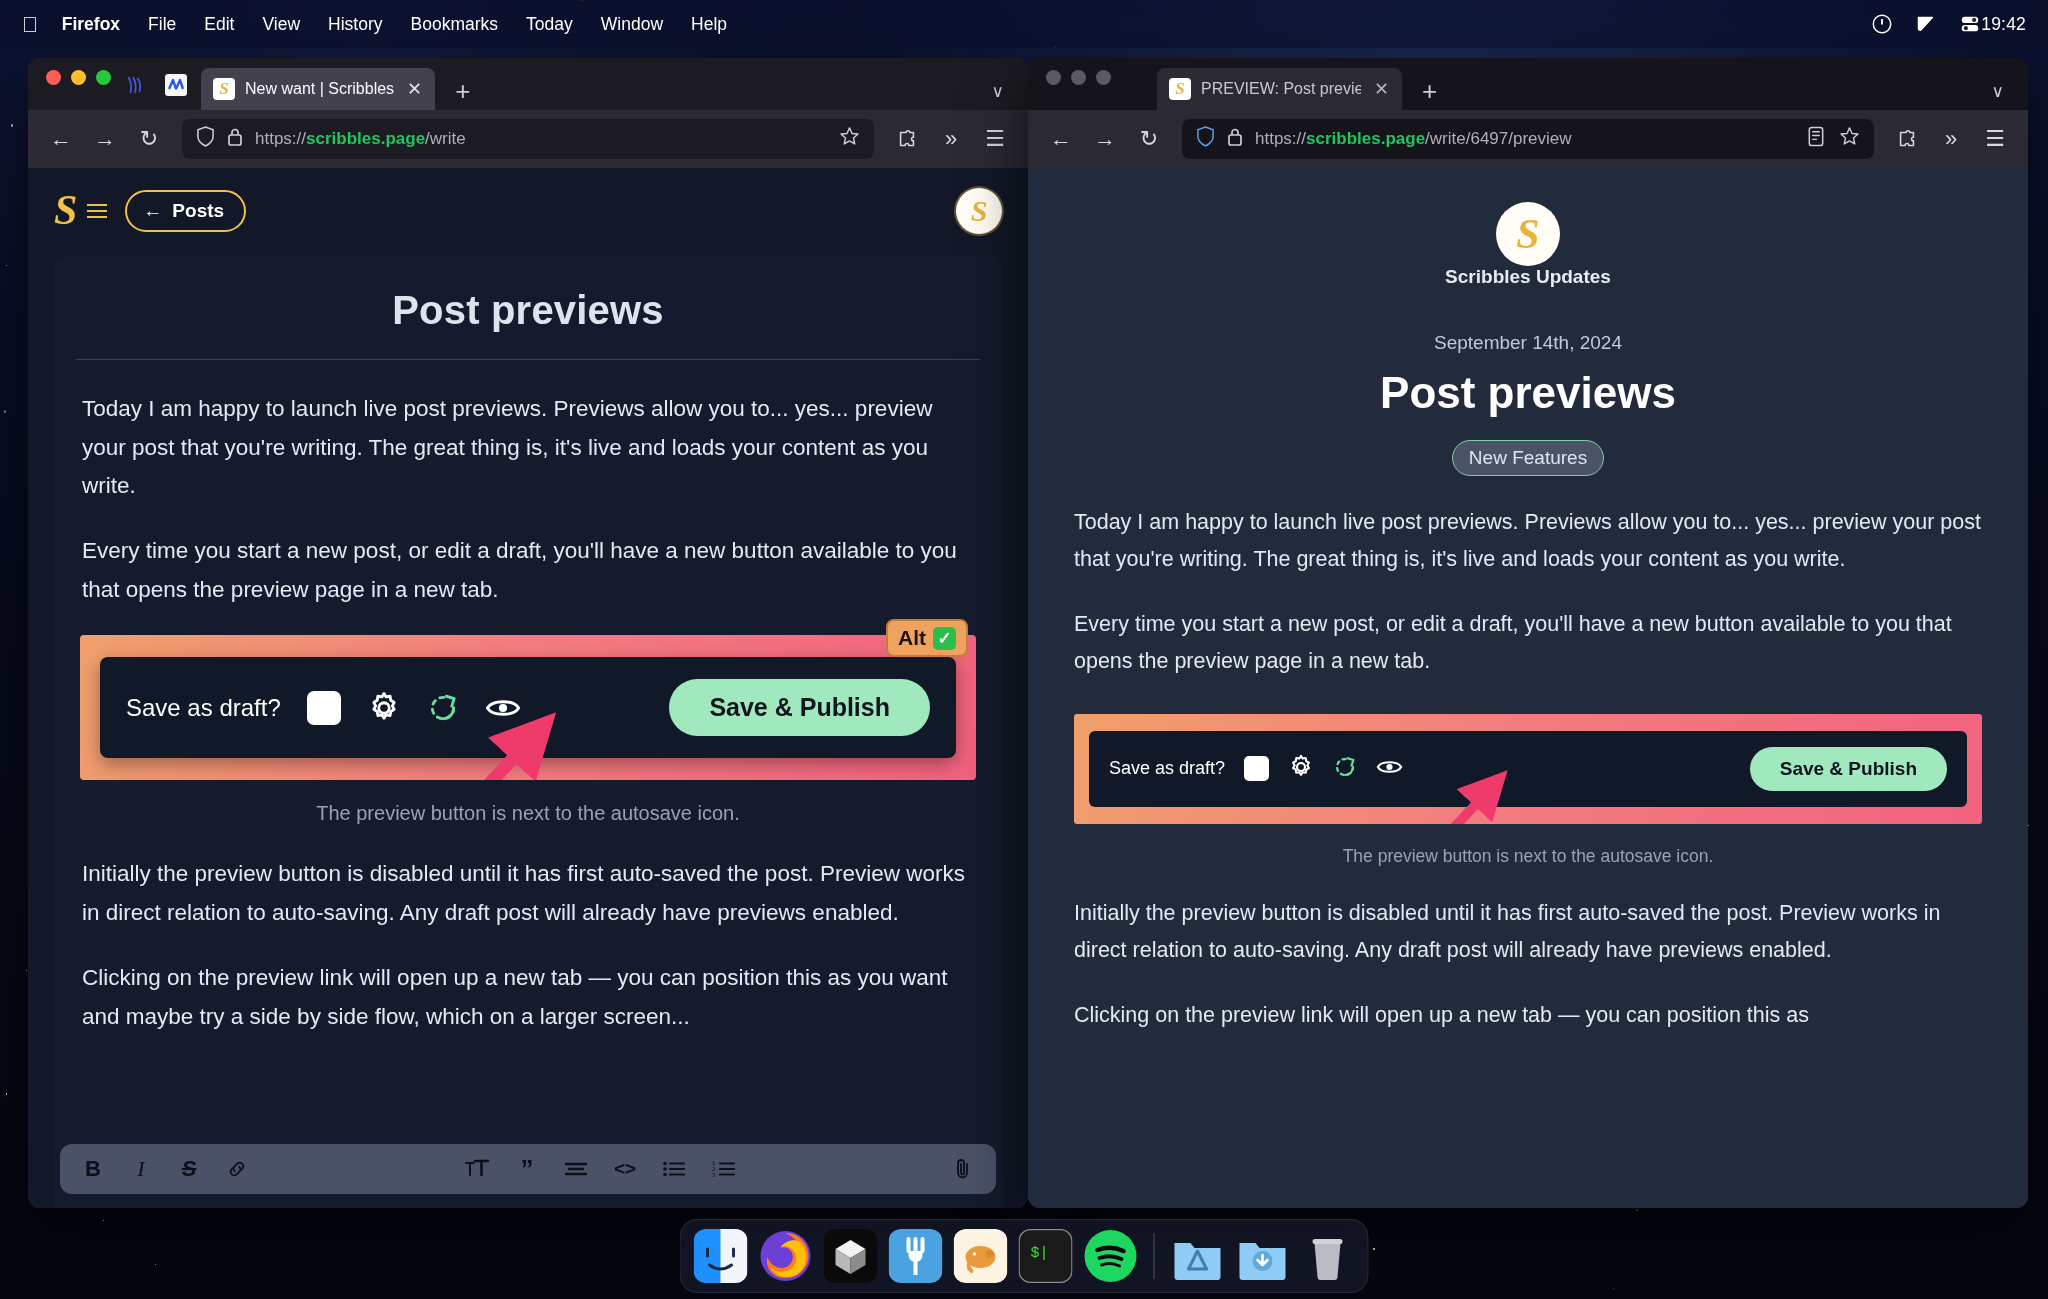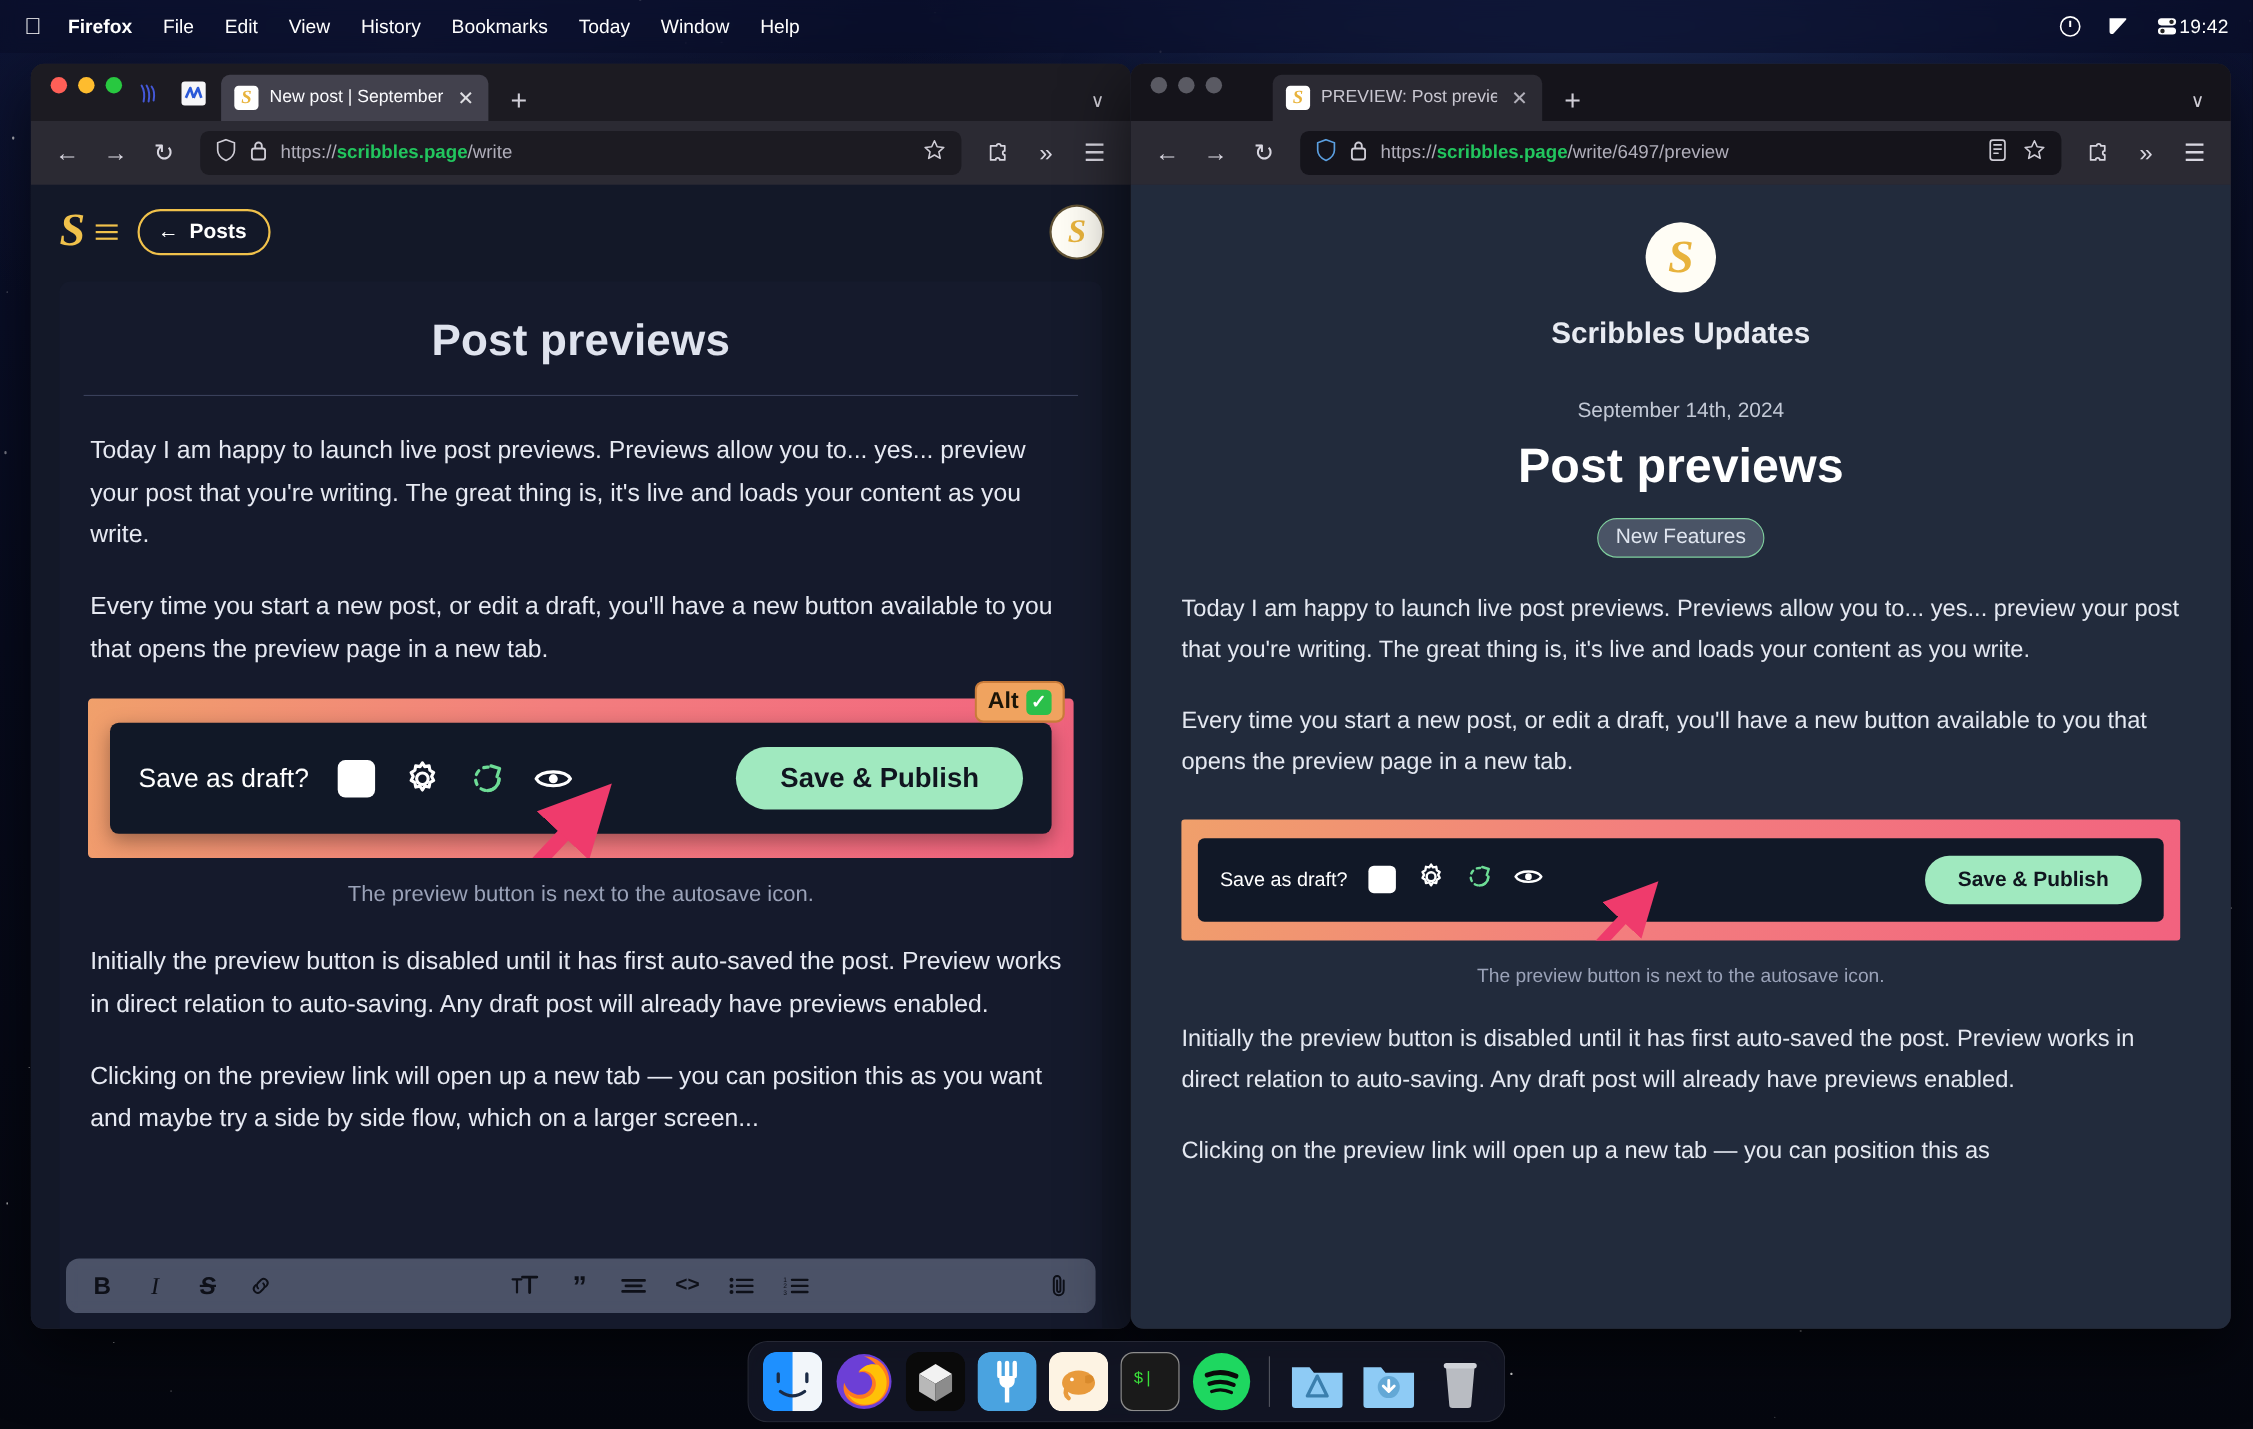--- a/index.html
+++ b/index.html
@@ -177,21 +177,21 @@
   .fb-gap { flex: 1; }
 
   
   #win-right .page { background: #222b3c; }
   .pv-scroll { padding: 34px 0 0 0; height: 100%; position: relative; }
   .pv-logo {
     width: 64px; height: 64px; border-radius: 50%; background: #fffdf5; margin: 0 auto;
     display: flex; align-items: center; justify-content: center;
     color: #e8b33c; font-family: "Liberation Serif", serif; font-style: italic; font-weight: 700; font-size: 42px;
   }
-  .pv-site { text-align: center; color: #e8ebf2; font-size: 27px; font-weight: 700; margin-top: 22px; }
+  .pv-site { text-align: center; color: #e8ebf2; font-size: 19px; font-weight: 700; }
   .pv-date { text-align: center; color: #c3c9d6; font-size: 19px; margin-top: 44px; }
   .pv-title { text-align: center; color: #fff; font-size: 44px; font-weight: 700; margin-top: 14px; }
   .pv-tagwrap { display: flex; justify-content: center; margin-top: 22px; }
   .pv-tag {
     border: 1.5px solid #7fcf9e; color: #dfe5ef; background: #4a5466;
     border-radius: 20px; padding: 6px 16px; font-size: 19px;
   }
   .pv-para { color: #e4e8f1; font-size: 21.5px; line-height: 1.72; padding: 0 46px; margin-top: 28px; }
   .pv-shot-wrap { padding: 0 46px; margin-top: 34px; }
   .pv-shot {
@@ -453,21 +453,21 @@
         </svg>
     </span>
     <span class="tb-icon">
       <svg width="24" height="24" viewBox="0 0 24 24">
           <rect x="1" y="1" width="22" height="22" rx="3" fill="#f6f6f8"></rect>
           <path d="M5 16 L9 7 L12 16 M12 16 L16 7 L19 16" stroke="#2b59d8" stroke-width="2.4" fill="none" stroke-linejoin="round"></path>
         </svg>
     </span>
     <div class="tab">
       <span class="favicon">S</span>
-      <span class="tlabel">New post | September</span>
+      <span class="tlabel">New want | Scribbles</span>
       <span class="tclose">✕</span>
     </div>
     <span class="newtab">+</span>
     <div class="tb-right">
       <span class="chev">∨</span>
     </div>
   </div>
 
   <div class="navbar">
     <span class="nav-btn">←</span>

